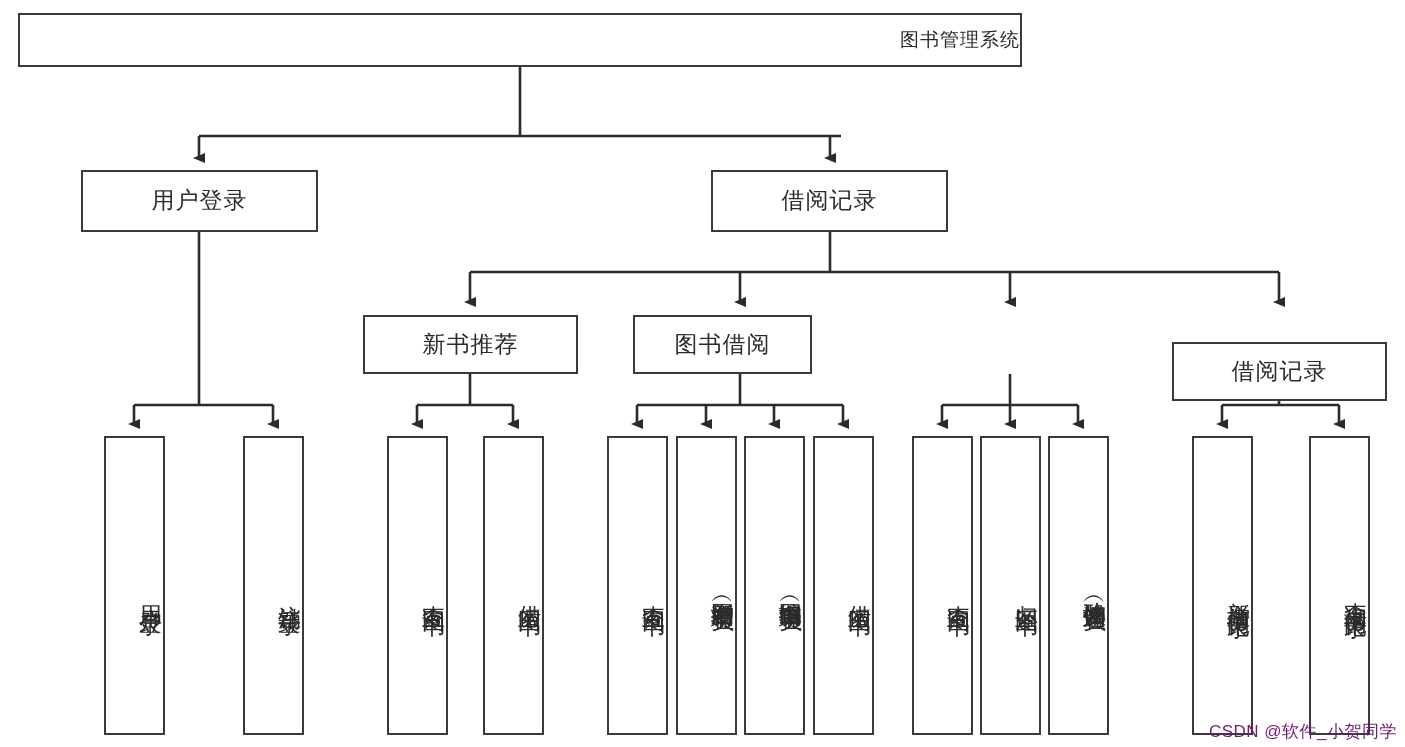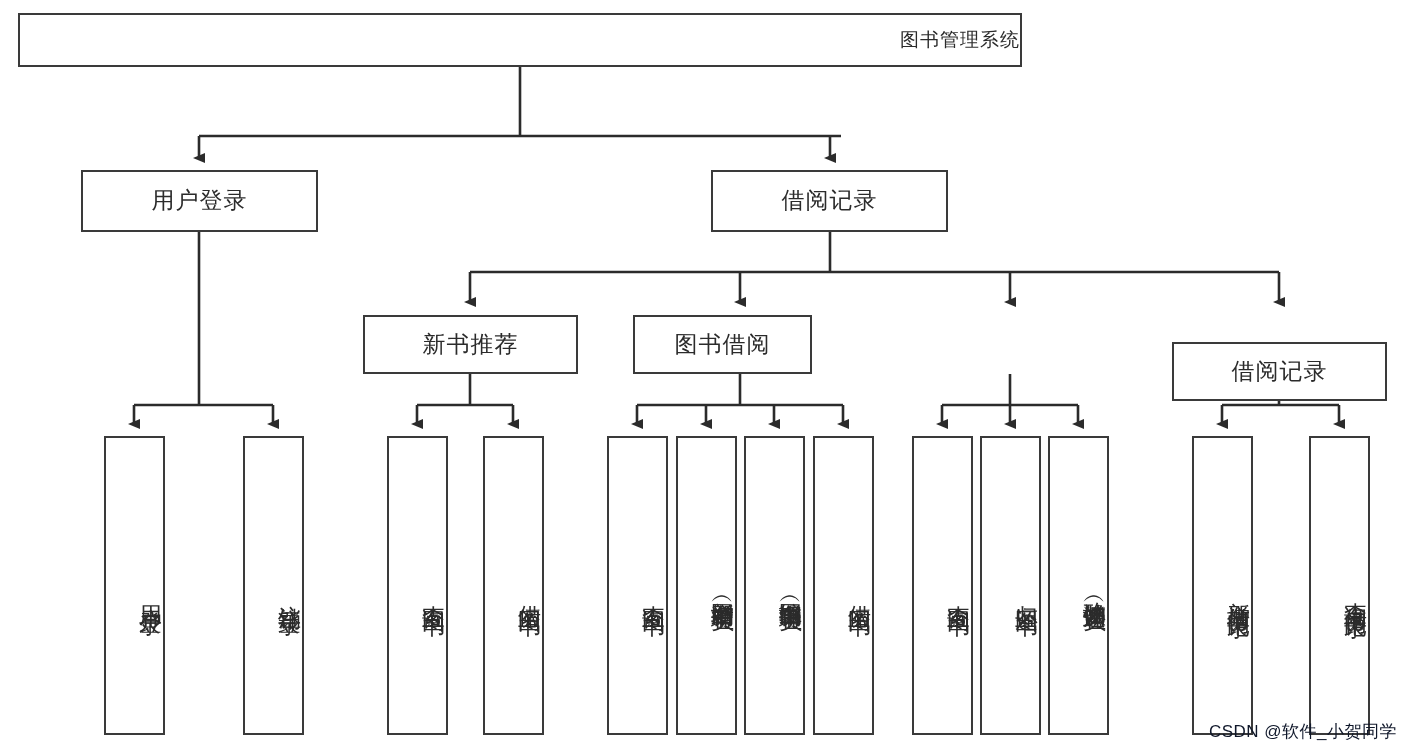--- a/index.html
+++ b/index.html
@@ -59,21 +59,21 @@
   }
   .node .label {
     display: block;
     white-space: pre;
   }
   .watermark {
     position: absolute;
     right: 8px;
     bottom: 4px;
     font-size: 17px;
-    color: #0f172a;
+    color: #701a75;
     letter-spacing: 0.5px;
     z-index: 3;
     white-space: nowrap;
   }
 </style>
 </head>
 <body>
 
 <div id="canvas">
 

